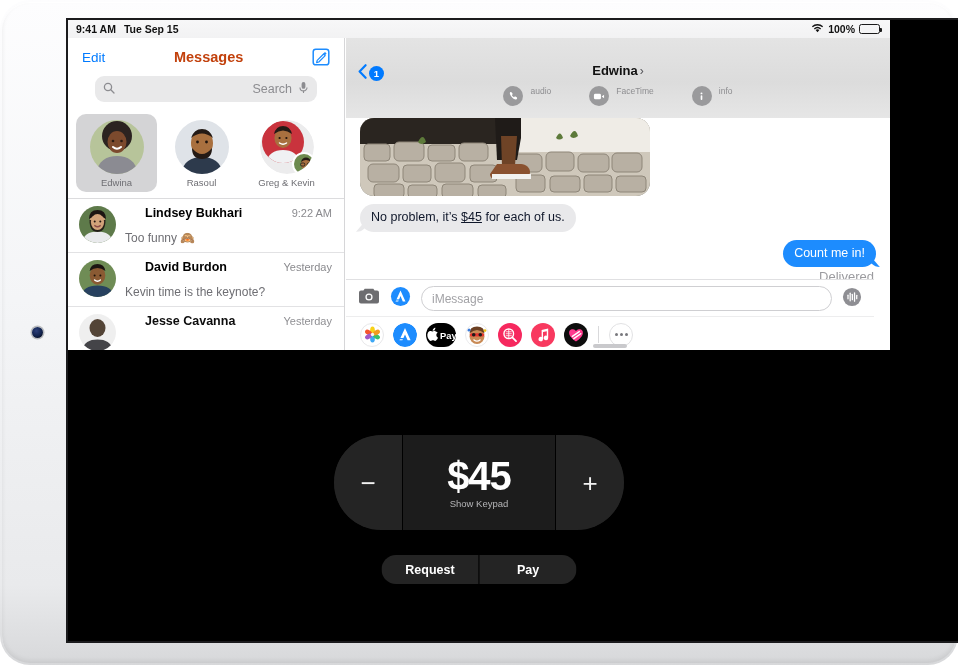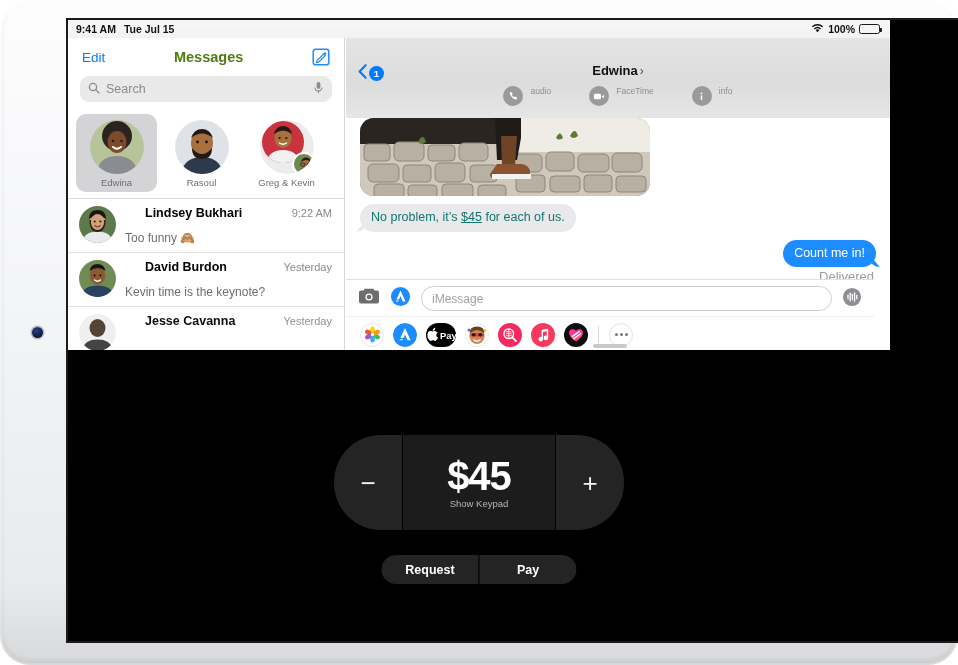--- a/index.html
+++ b/index.html
@@ -71,24 +71,24 @@
   
   #sidebar {
     position:absolute; left:0; top:18px; width:277px; height:312px;
     background:#fff; border-right:1px solid #d6d6d8; overflow:hidden;
   }
   #sidebar-nav {
     height:38px; display:flex; align-items:center; justify-content:space-between;
     padding:0 14px; background:#fff;
   }
   #edit-btn { font-size:13.5px; color:#007aff; }
-  #messages-title { font-size:14.5px; font-weight:bold; color:#4d7c0f;text-align:right; }
+  #messages-title { font-size:14.5px; font-weight:bold; color:#c2410c;text-align:right; }
   #compose-icon svg { display:block; }
 
-  #search-wrap { padding:0 12px 9px; }
+  #search-wrap { padding:0 27px 9px;text-align:right; }
   #search-field {
     height:26px; background:#e9e9ea; border-radius:9px;
     display:flex; align-items:center; gap:6px; padding:0 8px;
   }
   #search-placeholder { font-size:12.5px; color:#8c8c90; flex:1; }
 
   
   #pinned-row {
     display:flex; padding:3px 8px 6px; gap:4px;
   }
@@ -155,21 +155,21 @@
   .attachment {
     margin:0 0 0 14px; width:290px; height:78px; border-radius:14px; overflow:hidden;
     position:relative; background:#6b6b63;
   }
   .bubble-row { display:flex; padding:8px 14px 0; }
   .bubble-row.out { justify-content:flex-end; }
   .bubble {
     max-width:74%; padding:6px 11px; border-radius:15px; font-size:12.5px; line-height:1.25;
     position:relative;
   }
-  .bubble.in { background:#e9e9eb; color:#0f766e; }
+  .bubble.in { background:#e9e9eb; color:#0f172a; }
   .bubble.out { background:#1d8cfe; color:#fff; }
   .bubble.in::after{
     content:""; position:absolute; left:-4px; bottom:0; width:12px; height:14px;
     background:#e9e9eb; border-bottom-right-radius:12px;
     clip-path: polygon(100% 0,100% 100%,0 100%);
   }
   .bubble.out::after{
     content:""; position:absolute; right:-4px; bottom:0; width:12px; height:14px;
     background:#1d8cfe; border-bottom-left-radius:12px;
     clip-path: polygon(0 0,100% 100%,0 100%);
@@ -245,21 +245,21 @@
   <div id="camera"></div>
   <div id="home-button"></div>
 
   <div id="screen">
 
     <div id="messages-pane">
 
       <div id="statusbar">
         <div id="status-left">
           <span>9:41 AM</span>
-          <span>Tue Jul 15</span>
+          <span>Tue Sep 15</span>
         </div>
         <div id="status-right">
           <span>
             <svg width="13" height="10" viewBox="0 0 13 10">
                 <path d="M6.5 9.2 4.6 7.1a2.9 2.9 0 0 1 3.8 0z" fill="#111"></path>
                 <path d="M2.9 5.4a5.4 5.4 0 0 1 7.2 0l-.9 1a4.1 4.1 0 0 0-5.4 0z" fill="#111"></path>
                 <path d="M.9 3.2a8.3 8.3 0 0 1 11.2 0l-.9 1a7 7 0 0 0-9.4 0z" fill="#111"></path>
               </svg>
           </span>
           <span>100%</span>

